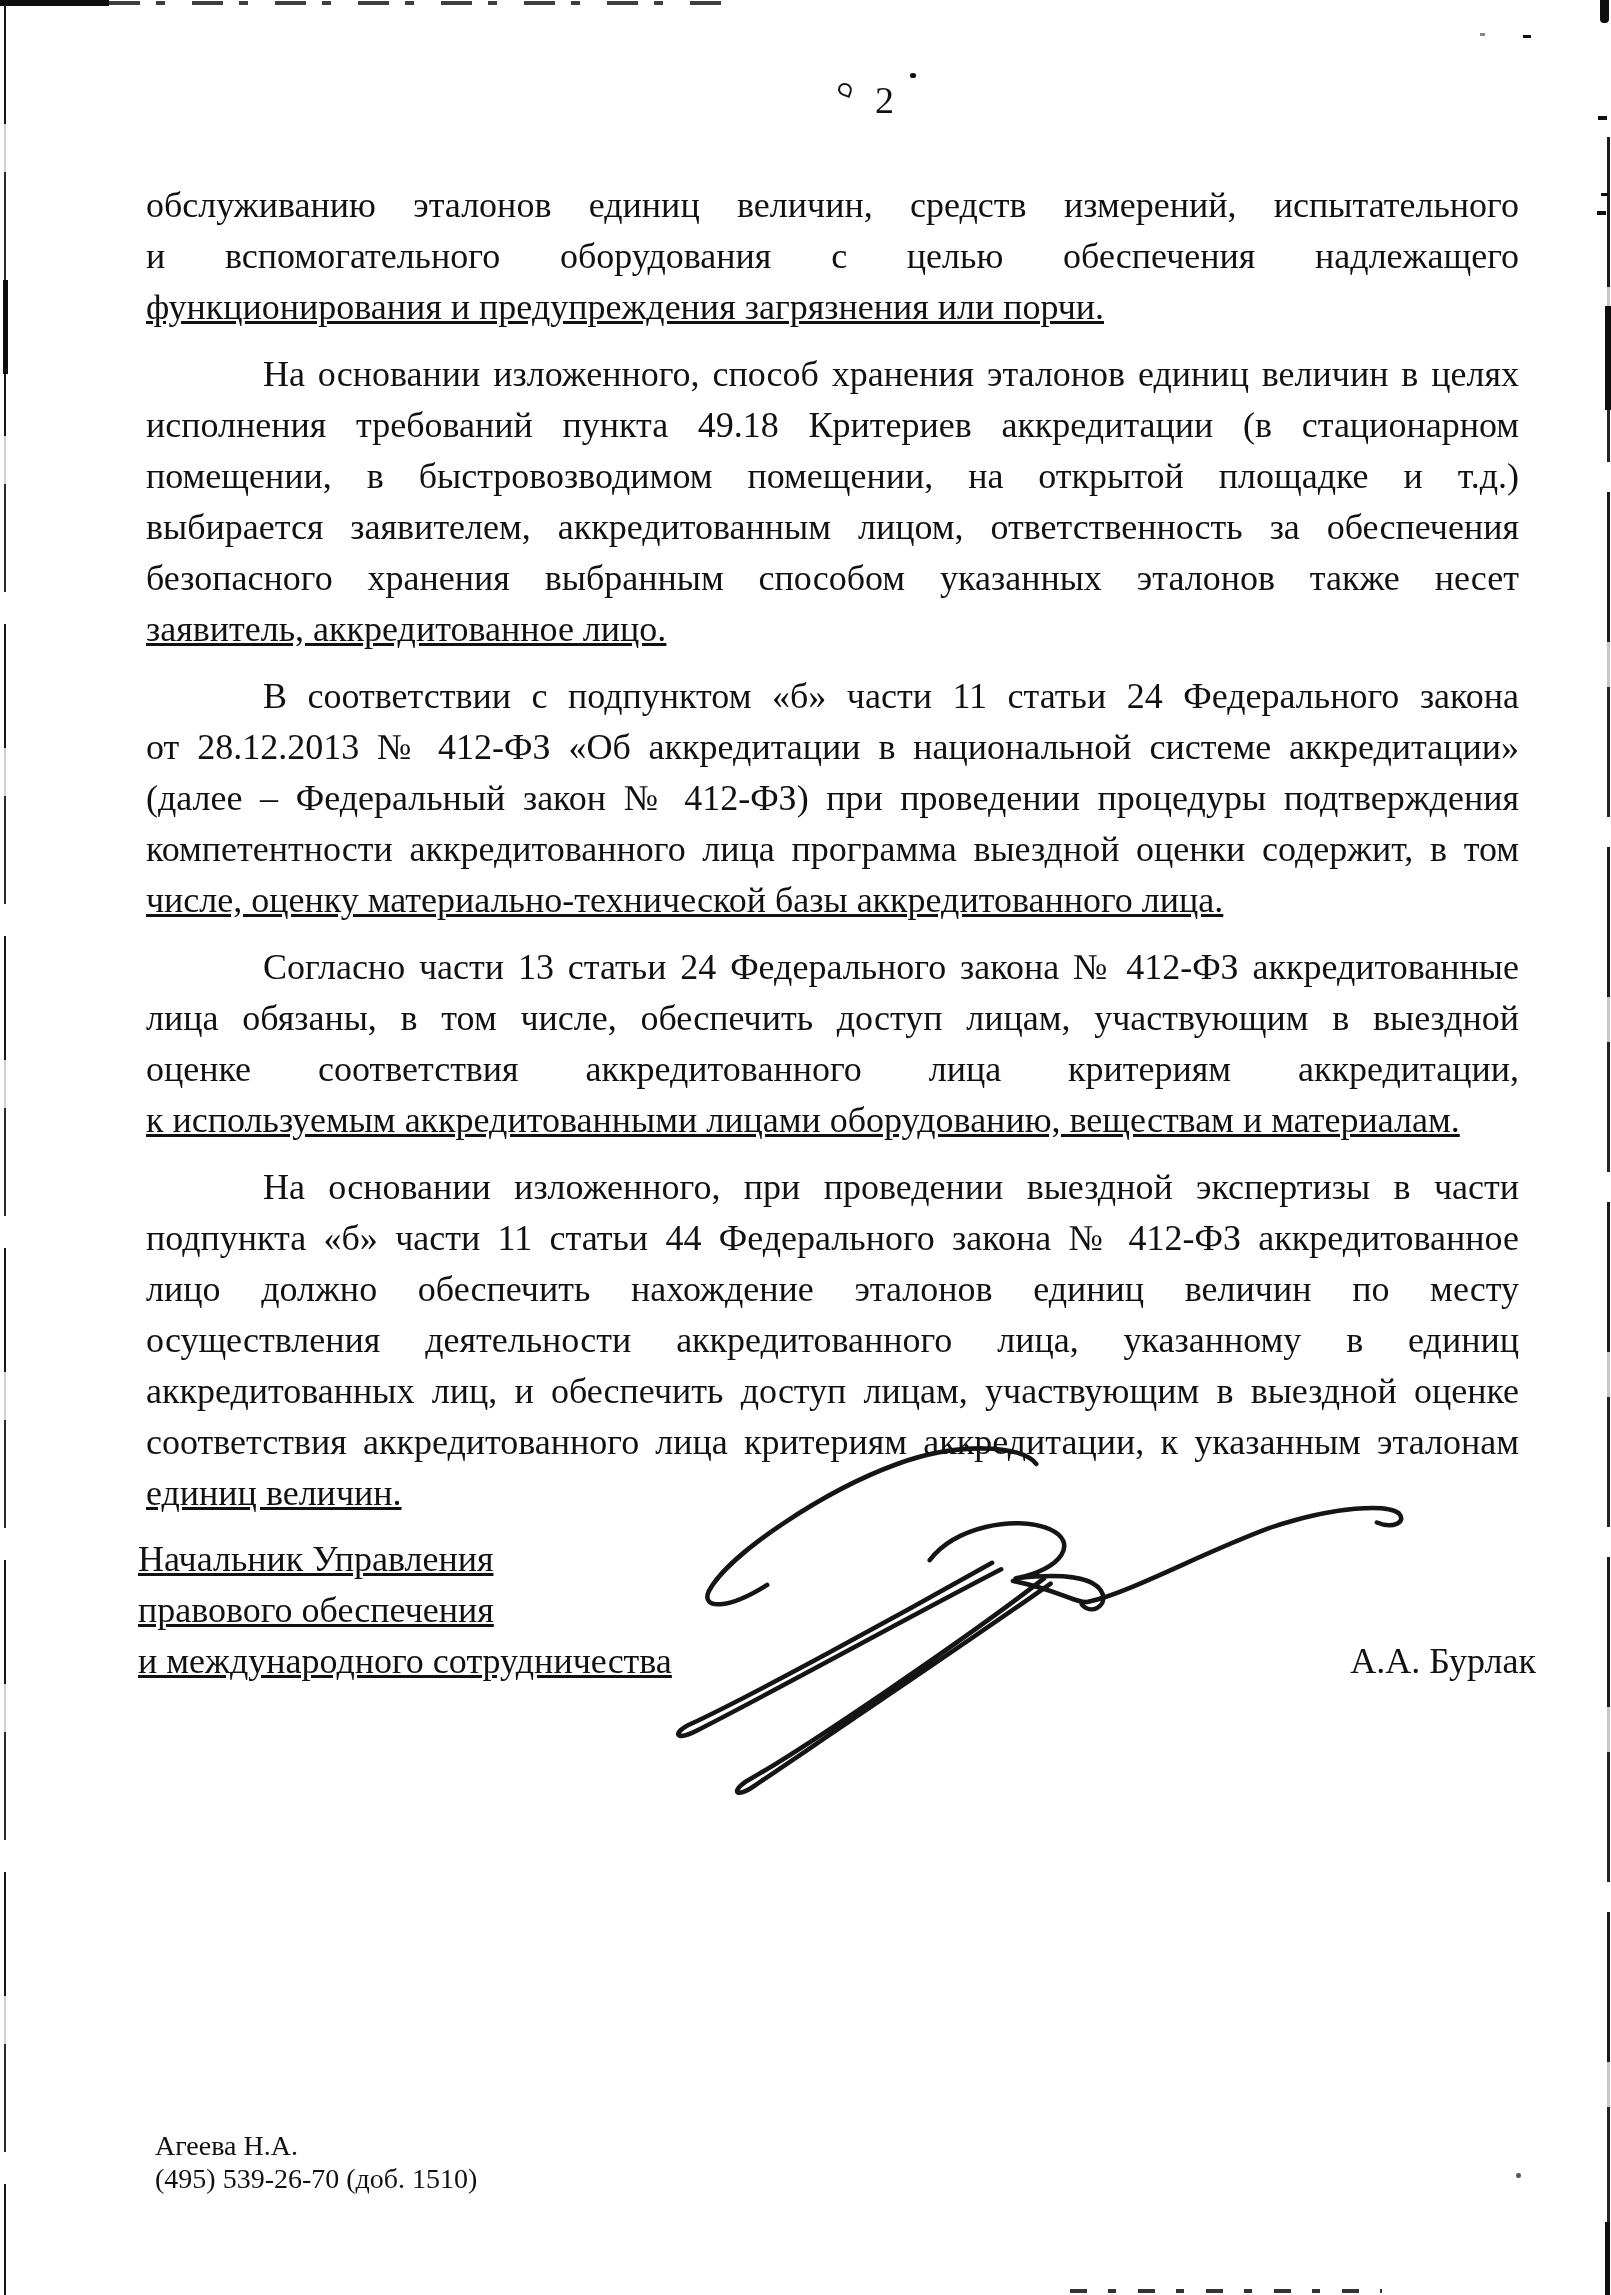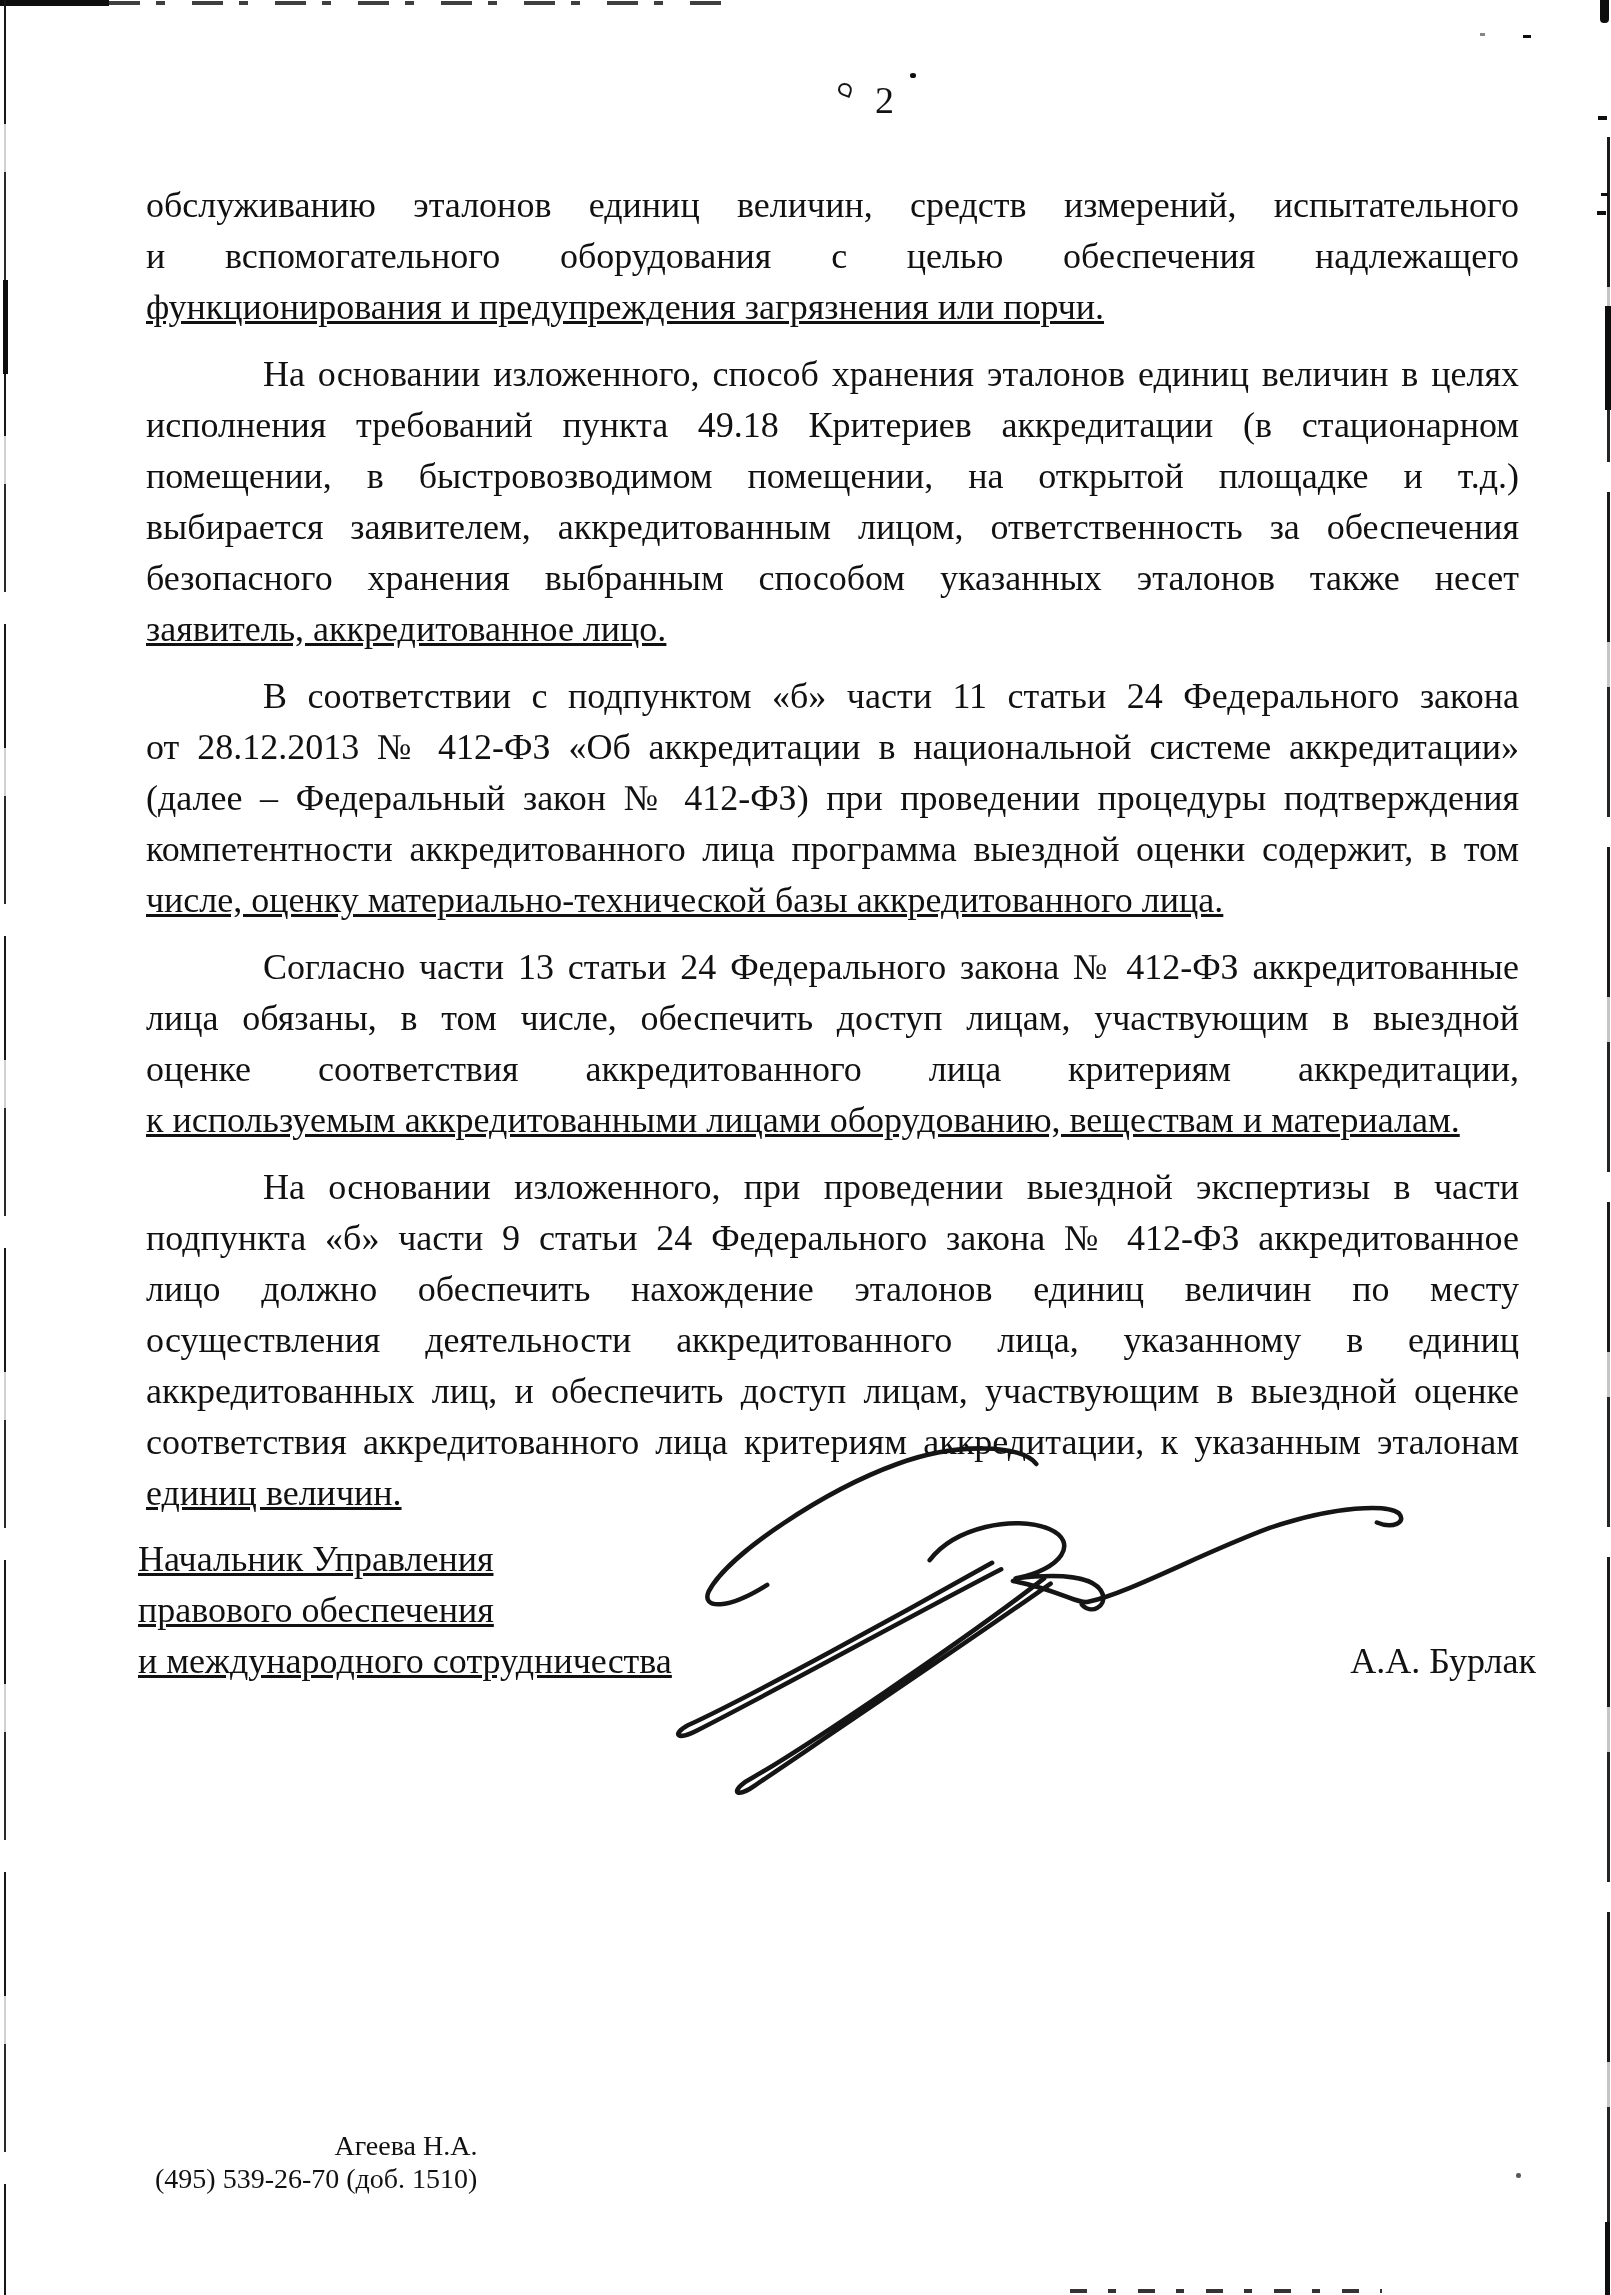--- a/index.html
+++ b/index.html
@@ -34,21 +34,21 @@
   .sig-title .line{text-align:left;text-align-last:left;}
   .signer-name{
     position:absolute;top:1636px;right:75px;
     font-size:36px;line-height:51px;
   }
   .signature-svg{
     position:absolute;left:651px;top:1425px;width:781px;height:377px;
   }
   .footer{
     position:absolute;left:155px;top:2129px;
-    font-size:28px;line-height:33px;text-align:right;
+    font-size:28px;line-height:33px;
   }
   
   .art{position:absolute;background:#0e0e0e;}
   .art-top-dashes{
     left:109px;top:1.3px;width:618px;height:3.9px;background:
     repeating-linear-gradient(90deg,#1d1d1d 0 31px,transparent 31px 47px,#1d1d1d 47px 56px,transparent 56px 83px);
     opacity:.85;
   }
   .art-left-line{
     left:3.9px;top:0;width:2.6px;height:2295px;background:
@@ -111,21 +111,21 @@
         <div class="line last">числе, оценку материально-технической базы аккредитованного лица.</div>
       </div>
       <div class="paragraph">
         <div class="line indent">Согласно части 13 статьи 24 Федерального закона № 412-ФЗ аккредитованные</div>
         <div class="line">лица обязаны, в том числе, обеспечить доступ лицам, участвующим в выездной</div>
         <div class="line">оценке соответствия аккредитованного лица критериям аккредитации,</div>
         <div class="line last">к используемым аккредитованными лицами оборудованию, веществам и материалам.</div>
       </div>
       <div class="paragraph">
         <div class="line indent">На основании изложенного, при проведении выездной экспертизы в части</div>
-        <div class="line">подпункта «б» части 9 статьи 24 Федерального закона № 412-ФЗ аккредитованное</div>
+        <div class="line">подпункта «б» части 11 статьи 44 Федерального закона № 412-ФЗ аккредитованное</div>
         <div class="line">лицо должно обеспечить нахождение эталонов единиц величин по месту</div>
         <div class="line">осуществления деятельности аккредитованного лица, указанному в единиц</div>
         <div class="line">аккредитованных лиц, и обеспечить доступ лицам, участвующим в выездной оценке</div>
         <div class="line">соответствия аккредитованного лица критериям аккредитации, к указанным эталонам</div>
         <div class="line last">единиц величин.</div>
       </div>
     </main>
 
   <div class="sig-title">
       <div class="line last">Начальник Управления</div>

